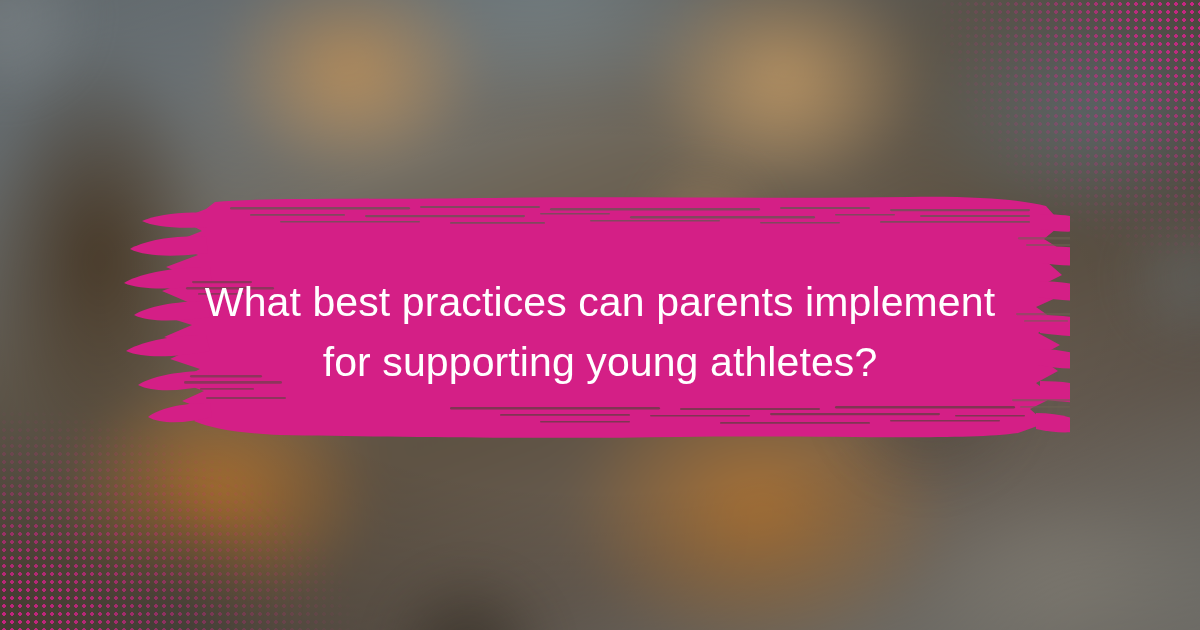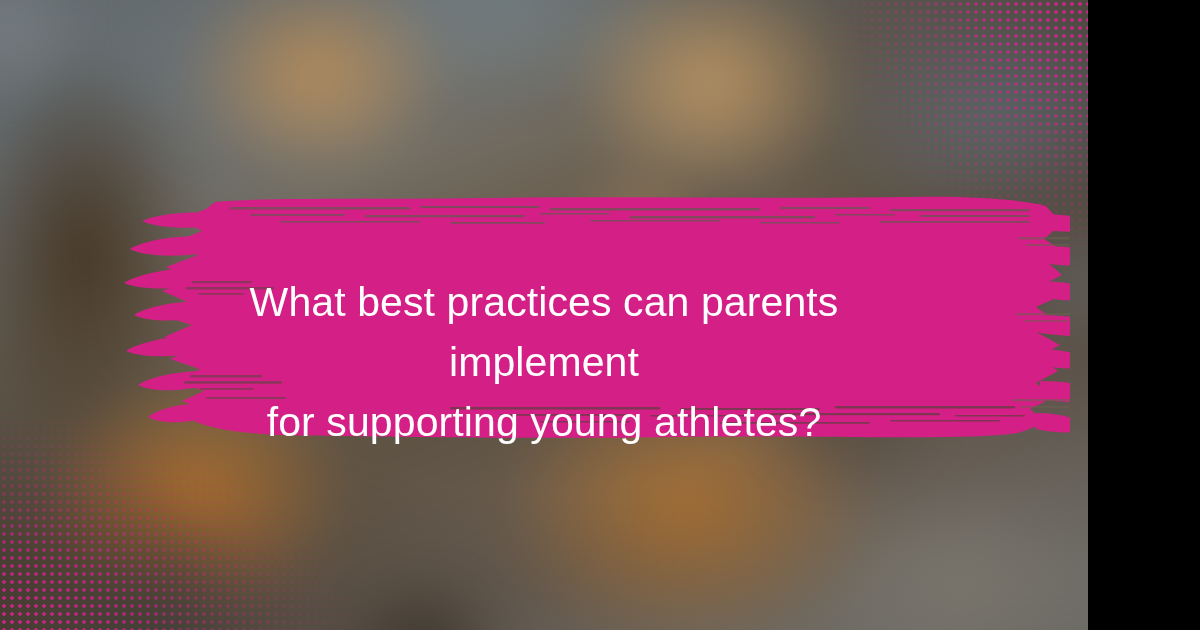--- a/index.html
+++ b/index.html
@@ -3,21 +3,21 @@
 <meta charset="utf-8">
 <title>Question Card</title>
 <style>
   html, body {
     margin: 0;
     padding: 0;
     background: #000;
   }
   #stage {
     position: relative;
-    width: 1088px;
+    width: 1200px;
     height: 630px;
     overflow: hidden;
     font-family: "Liberation Sans", sans-serif;
     background: #6f6a60;
   }
 
   
   .bg-layer {
     position: absolute;
     inset: -60px;

